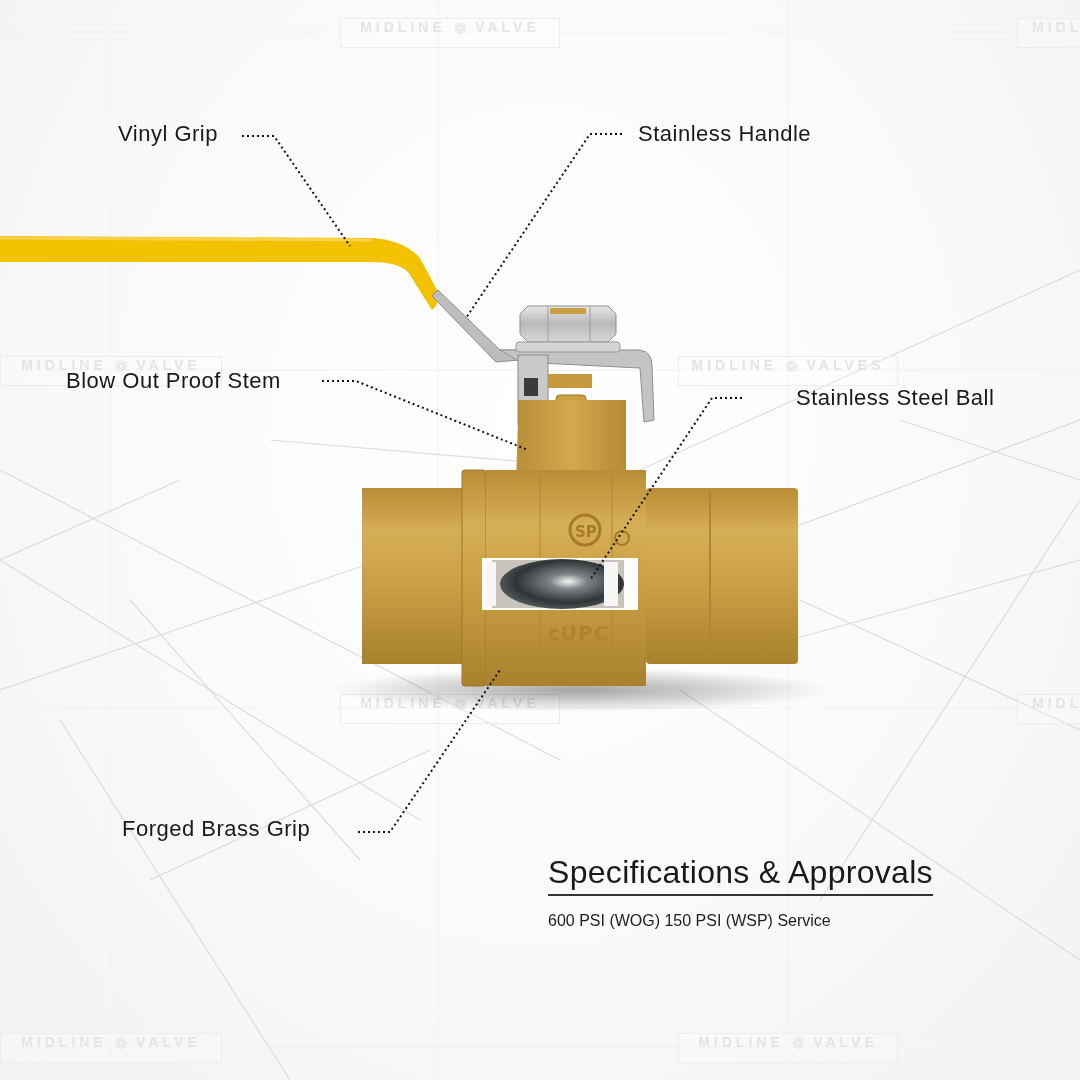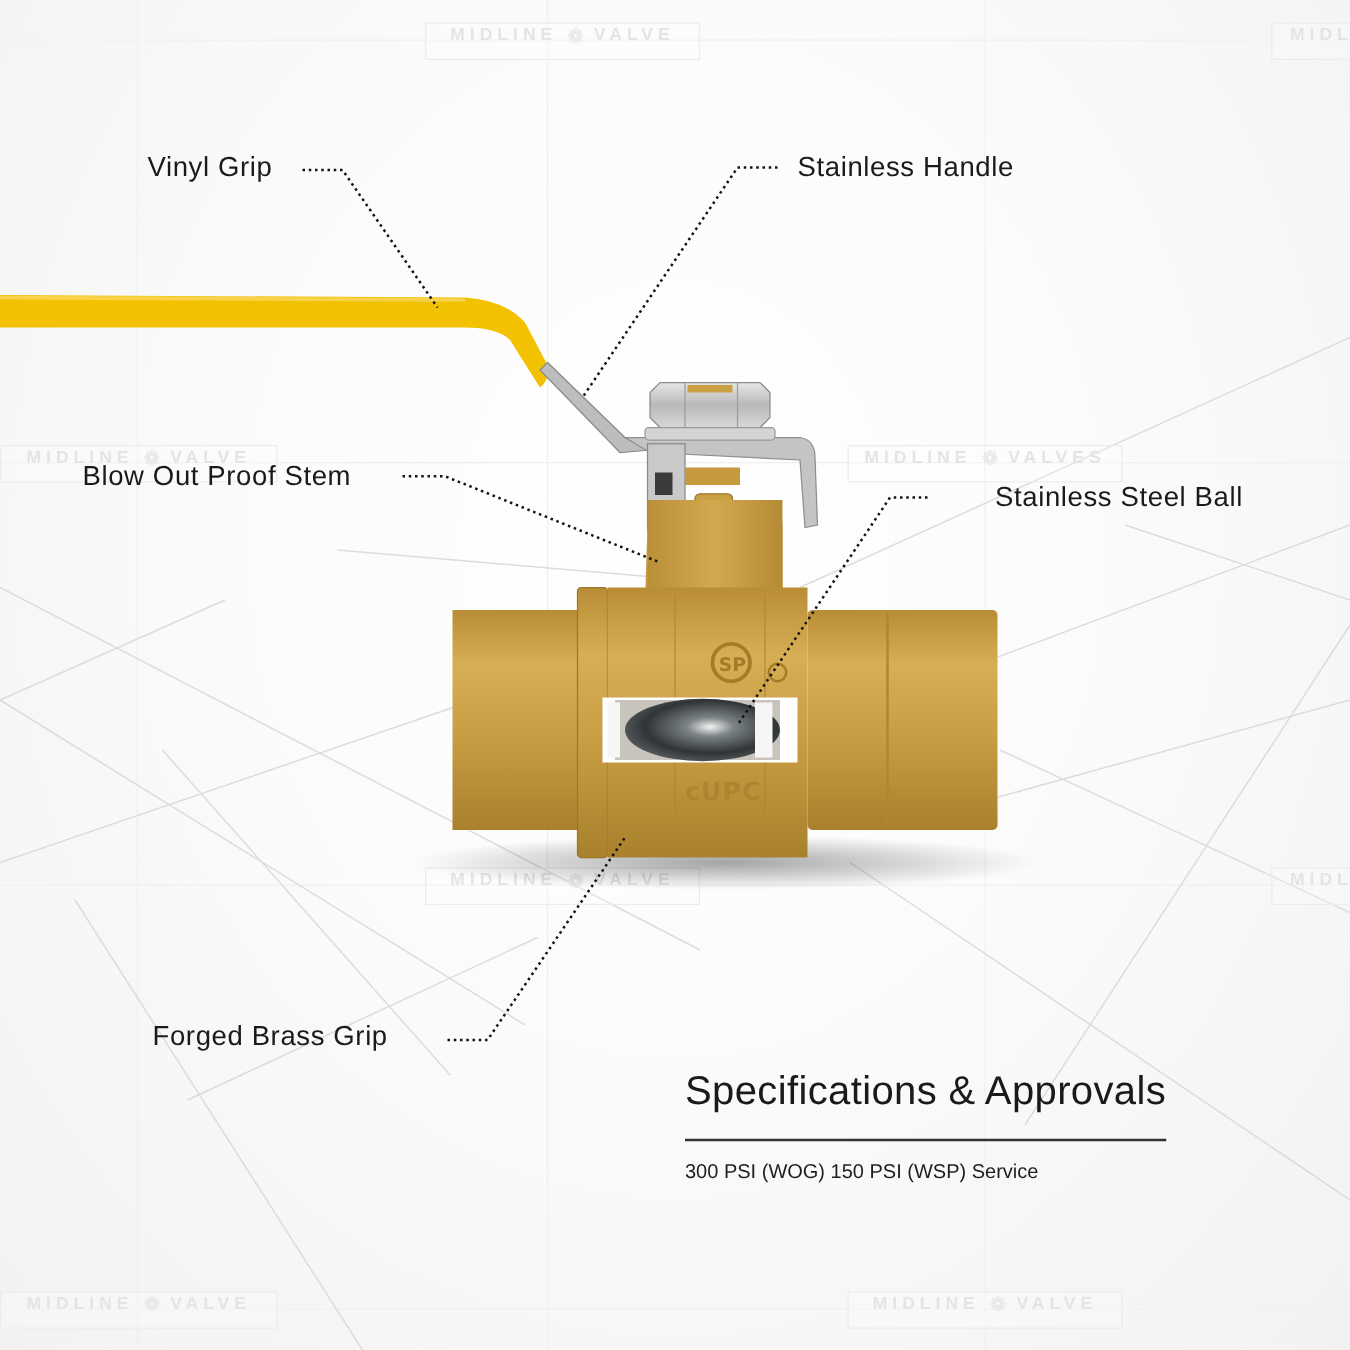--- a/index.html
+++ b/index.html
@@ -17,21 +17,21 @@
     background: rgba(255,255,255,0.25);
   }
   .wm .gear { font-size: 16px; letter-spacing: 0; }
   .callout {
     position: absolute; font-size: 22px; color: #1a1a1a; letter-spacing: 0.5px;
     white-space: nowrap; line-height: 1;
   }
   .specs { position: absolute; left: 548px; top: 855px; width: 480px; }
   .specs-title {
     font-size: 32px; color: #1a1a1a; letter-spacing: 0.3px;
-    padding-bottom: 21px; border-bottom: 2px solid #333; display: inline-block;
+    padding-bottom: 4px; border-bottom: 2px solid #333; display: inline-block;
     line-height: 1.1;
   }
   .specs-list { margin: 14px 0 0 0; padding: 0; list-style: none; }
   .specs-list li { font-size: 16px; color: #1e1e1e; line-height: 22.5px; white-space: nowrap; }
 </style>
 </head>
 <body>
 
 <div class="stage">
 
@@ -188,17 +188,17 @@
 
   <div class="callout" style="left:118px; top:123px;">Vinyl Grip</div>
   <div class="callout" style="left:638px; top:123px;">Stainless Handle</div>
   <div class="callout" style="left:66px; top:370px;">Blow Out Proof Stem</div>
   <div class="callout" style="left:796px; top:387px;">Stainless Steel Ball</div>
   <div class="callout" style="left:122px; top:818px;">Forged Brass Grip</div>
 
   <div class="specs">
     <div class="specs-title">Specifications &amp; Approvals</div>
     <ul class="specs-list">
-      <li>300 PSI (WOG) 150 PSI (WSP) Service</li>
+      <li>600 PSI (WOG) 150 PSI (WSP) Service</li>
     </ul>
   </div>
 
 </div>
 
 </body></html>

